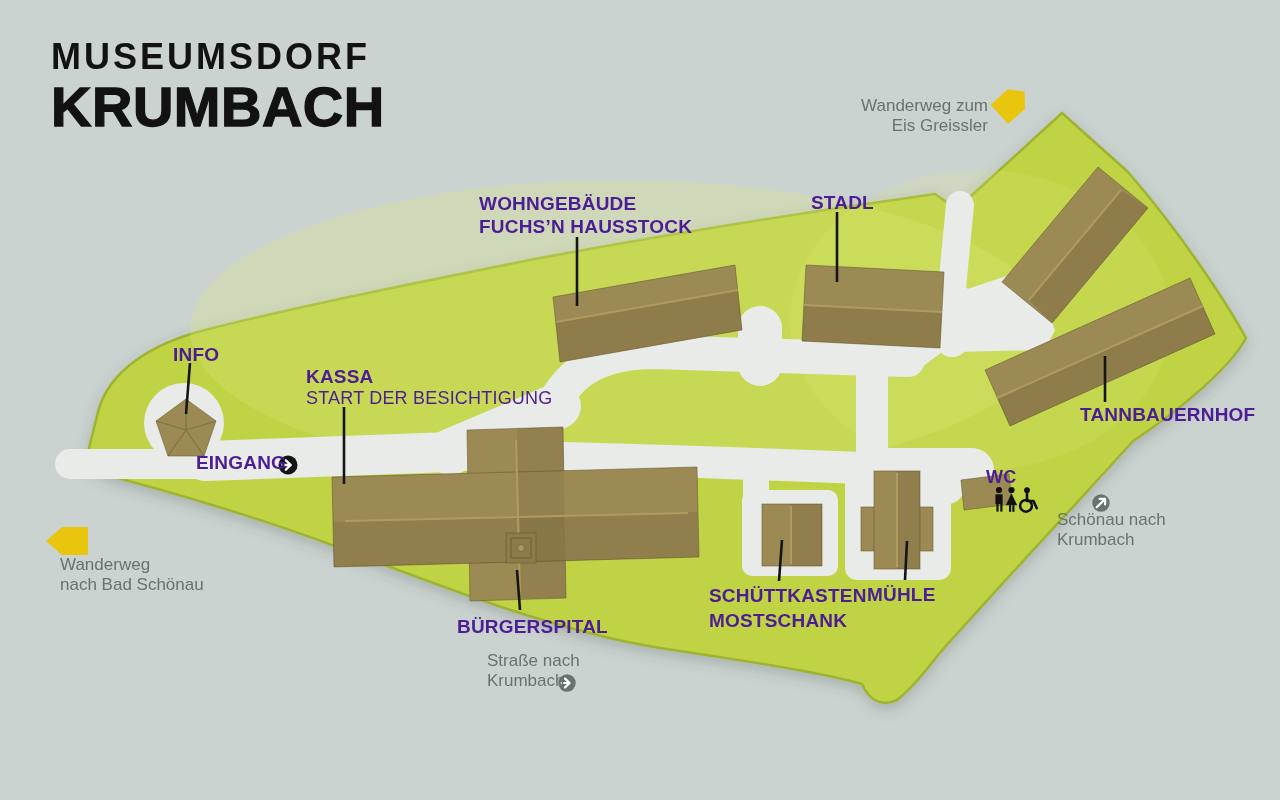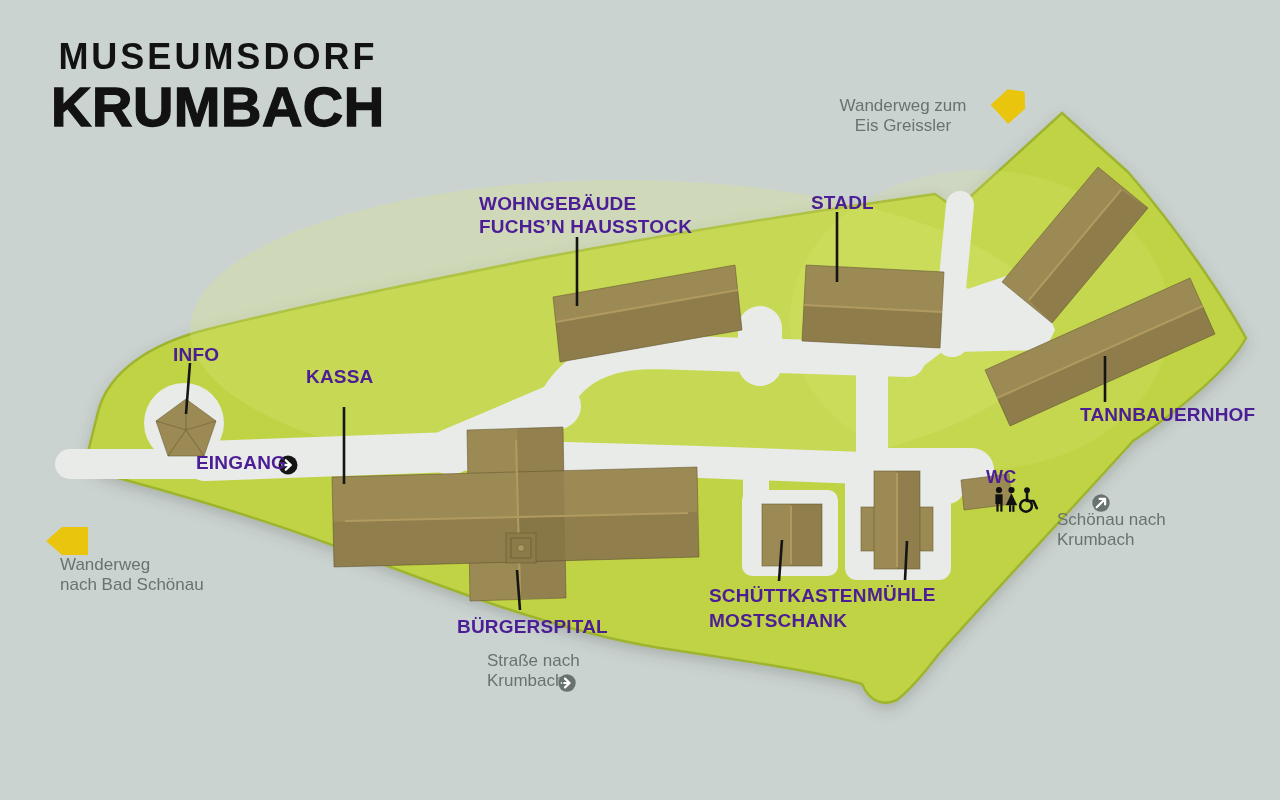--- a/index.html
+++ b/index.html
@@ -7,23 +7,23 @@
     position:relative;width:1280px;height:800px;overflow:hidden;
     background:#cbd3d0;
     font-family:"Liberation Sans","DejaVu Sans",sans-serif;
   }
   svg{position:absolute;left:0;top:0;}
   .lbl{position:absolute;font-weight:700;font-size:19px;line-height:23px;
        color:#4c1d95;white-space:nowrap;letter-spacing:.2px;}
   .lbl .sub{display:block;font-weight:400;font-size:18px;line-height:21px;}
   .gray{position:absolute;font-weight:400;font-size:17px;line-height:20px;
         color:#68736f;white-space:nowrap;}
-  .right{text-align:center;}
+  .right{text-align:right;}
   .title{position:absolute;left:51px;top:36px;color:#121212;}
-  .title .l1{display:block;font-size:36px;font-weight:700;letter-spacing:3px;line-height:42px;text-align:center;}
+  .title .l1{display:block;font-size:36px;font-weight:700;letter-spacing:3px;line-height:42px;}
   .title .l2{display:block;font-size:56px;font-weight:700;letter-spacing:.5px;line-height:58px;
              -webkit-text-stroke:1.3px #121212;}
   .wc-lbl{font-size:18px;}
 </style>
 </head>
 <body>
 
 <div class="stage">
 
   <svg width="1280" height="800" viewBox="0 0 1280 800">
@@ -188,20 +188,21 @@
 
   <div class="lbl" style="left:479px;top:192px">
     <span>WOHNGEBÄUDE</span><br>
     <span>FUCHS’N HAUSSTOCK</span>
   </div>
   <div class="lbl" style="left:811px;top:191px">STADL</div>
   <div class="lbl" style="left:1080px;top:403px">TANNBAUERNHOF</div>
   <div class="lbl" style="left:173px;top:343px">INFO</div>
   <div class="lbl" style="left:306px;top:365px">
     <span>KASSA</span>
+    <span class="sub">START DER BESICHTIGUNG</span>
   </div>
   <div class="lbl" style="left:196px;top:451px">EINGANG</div>
   <div class="lbl" style="left:457px;top:615px">BÜRGERSPITAL</div>
   <div class="lbl" style="left:709px;top:583px;line-height:25px">
     <span>SCHÜTTKASTEN</span><br>
     <span>MOSTSCHANK</span>
   </div>
   <div class="lbl" style="left:867px;top:583px">MÜHLE</div>
   <div class="lbl wc-lbl" style="left:986px;top:466px">WC</div>
 

